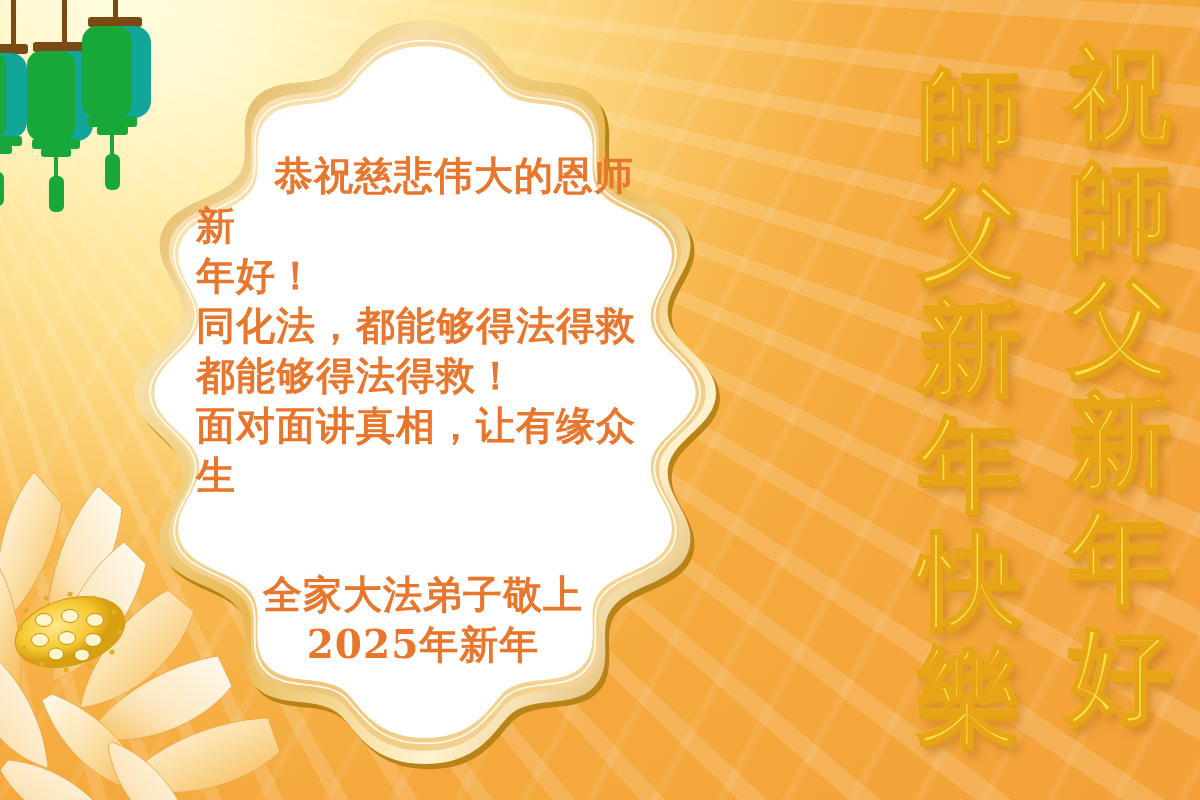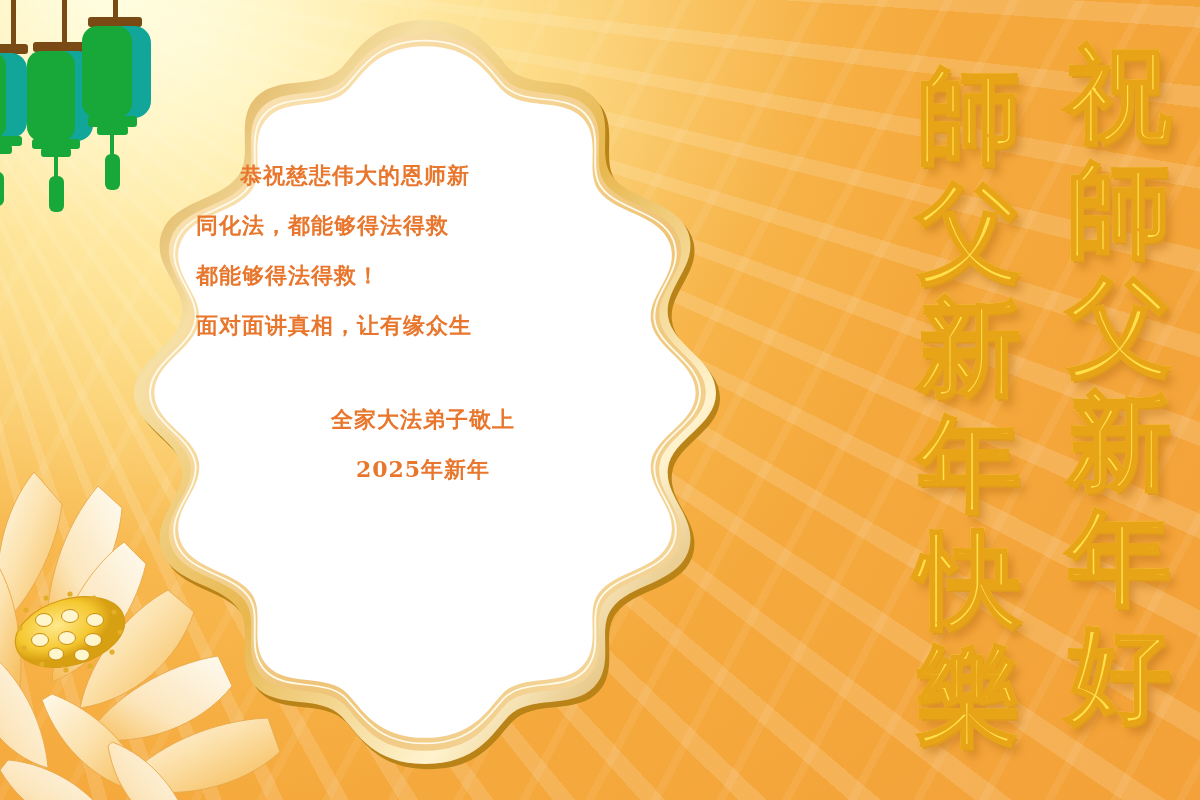--- a/index.html
+++ b/index.html
@@ -58,30 +58,30 @@
   .medallion { position: absolute; left: 120px; top: 18px; width: 610px; height: 752px; }
 
   
   .letter {
     position: absolute;
     left: 196px;
     top: 150px;
     width: 468px;
     height: 470px;
     color: #E8762C;
-    font-size: 22px;
+    font-size: 39px;
     line-height: 50px;
     letter-spacing: 1px;
     font-weight: 700;
     font-family: "DejaVu Serif", "Liberation Serif", serif;
   }
   .letter p { margin: 0; }
   .letter .indent { text-indent: 2em; }
   .sign {
-    margin-top: 44px;
+    margin-top: 69px;
     text-align: center;
     padding-right: 14px;
   }
   .sign p { margin: 0; line-height: 50px; }
 
   
   .gold-cols {
     position: absolute;
     right: 8px;
     top: 0;
@@ -280,20 +280,21 @@
         <circle cx="84" cy="220" r="2.6"></circle>
           <circle cx="60" cy="214" r="2.6"></circle>
         <circle cx="42" cy="198" r="2.6"></circle>
           <circle cx="38" cy="178" r="2.6"></circle>
       </g>
     </g>
   </svg>
 
   <div class="letter">
     <p class="indent">恭祝慈悲伟大的恩师新</p>
+    <p>年好！</p>
     <p>同化法，都能够得法得救</p>
     <p>都能够得法得救！</p>
     <p>面对面讲真相，让有缘众生</p>
     <div class="sign">
       <p>全家大法弟子敬上</p>
       <p>2025年新年</p>
     </div>
   </div>
 
   <div class="gold-cols">

